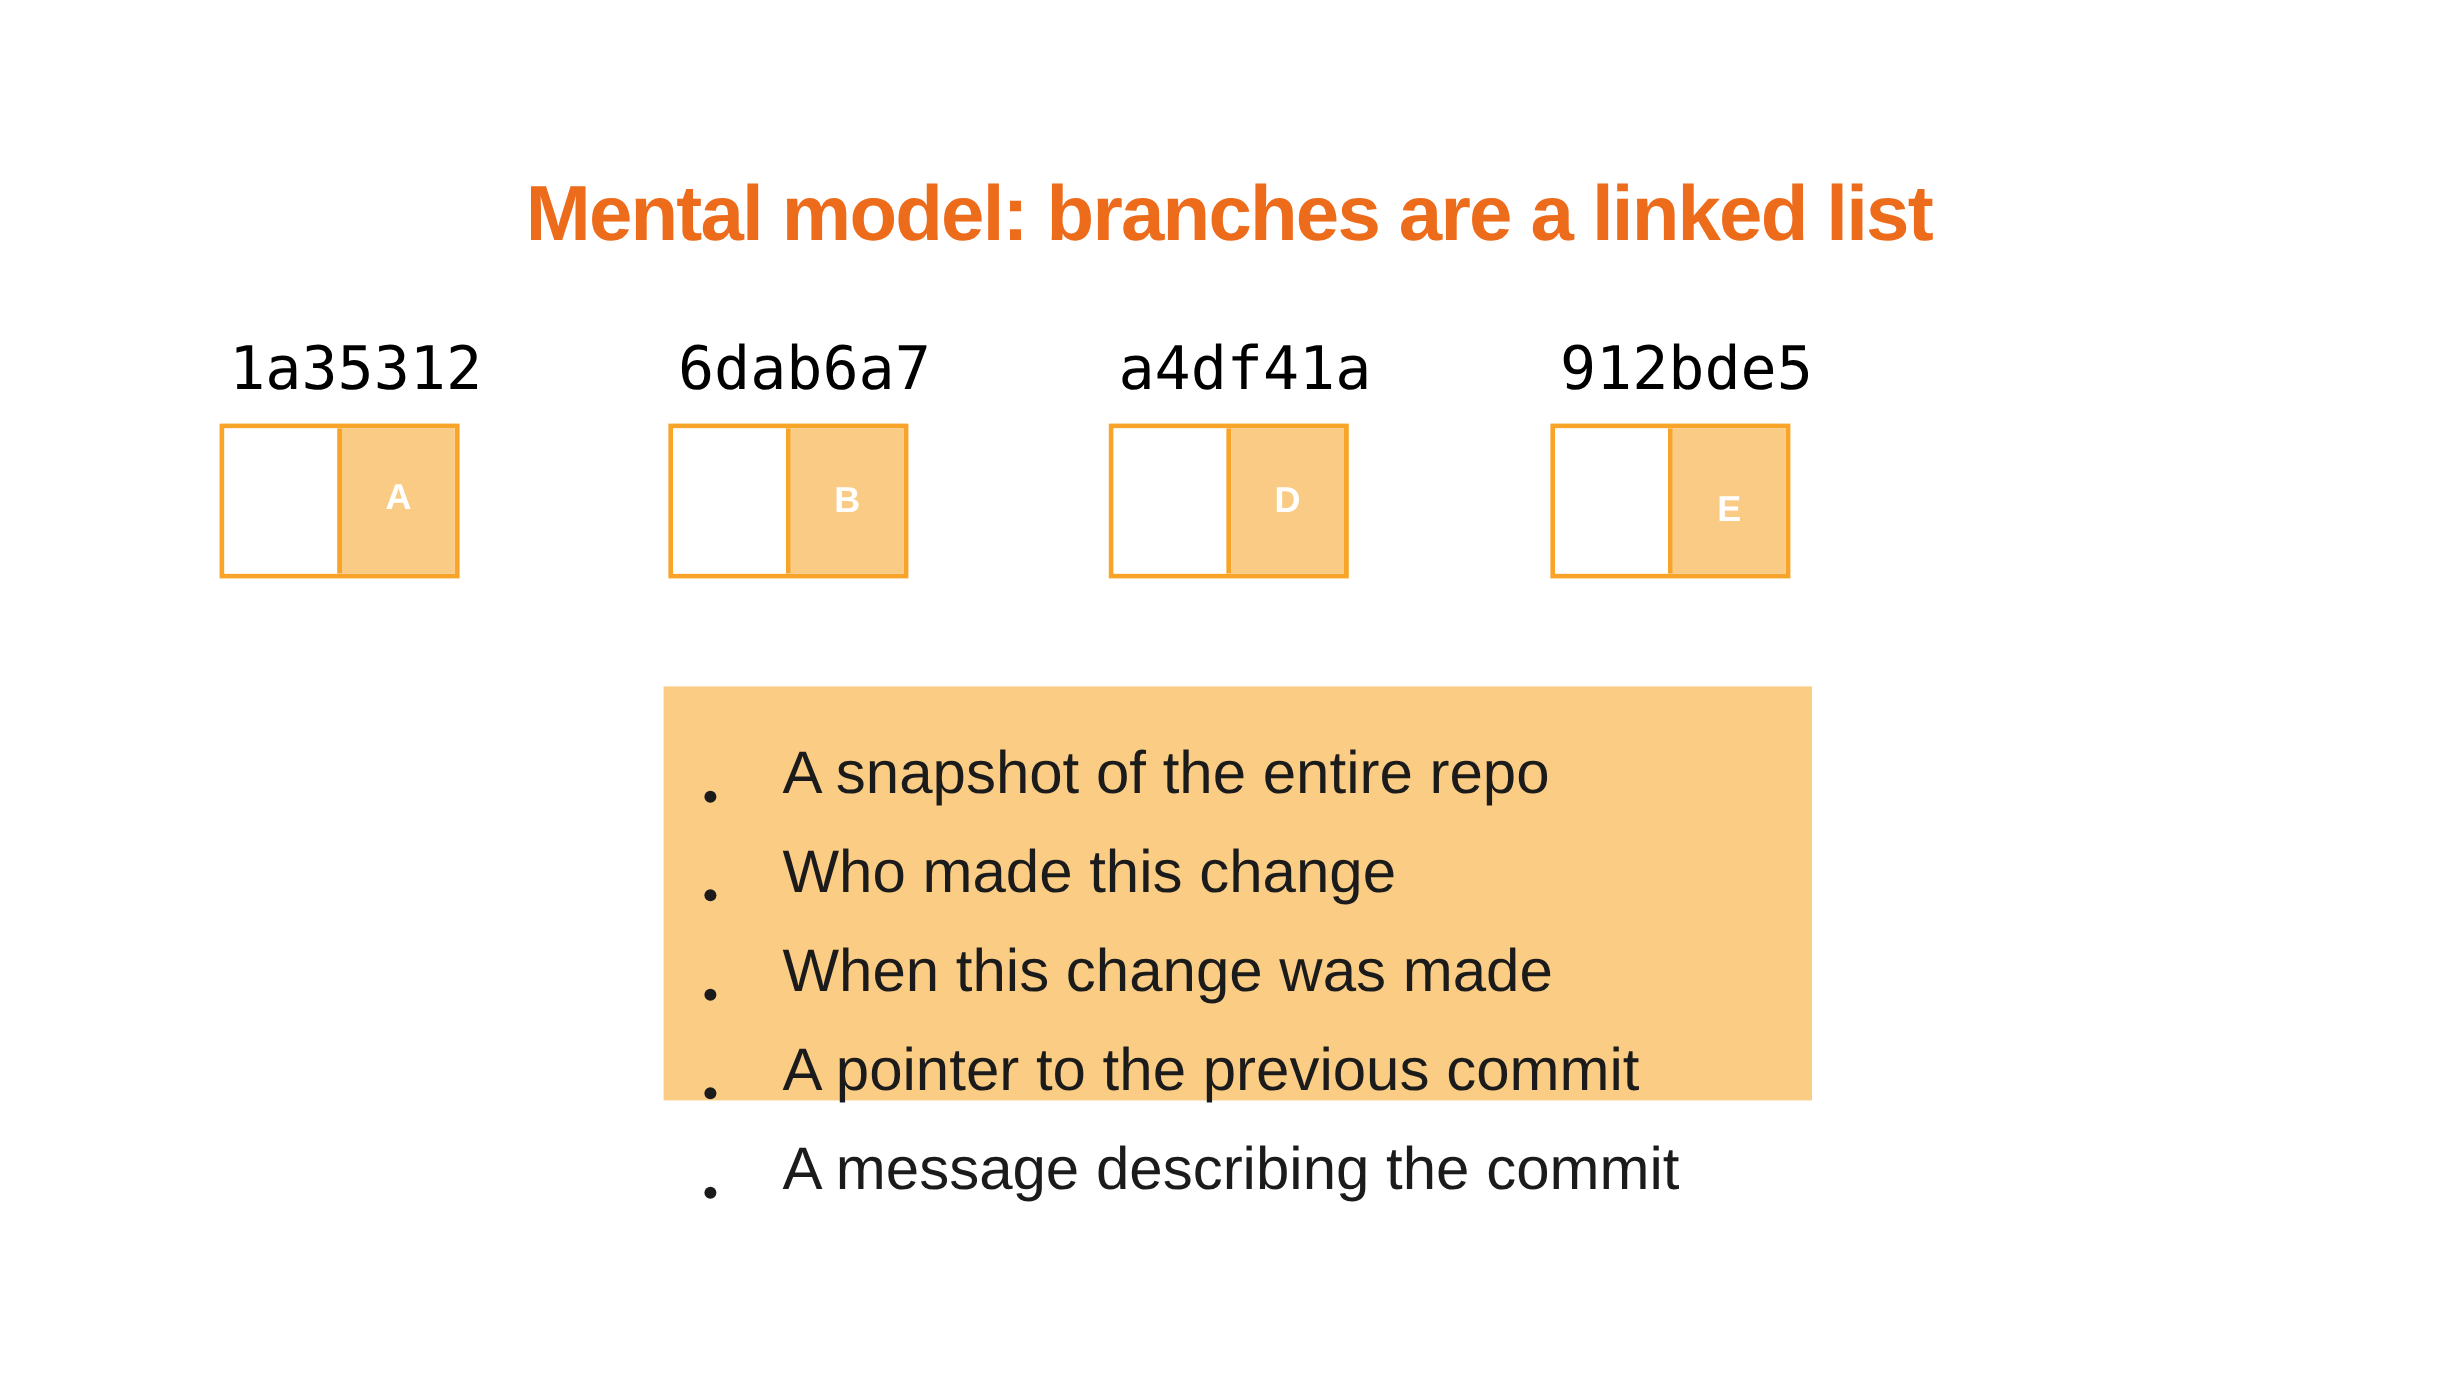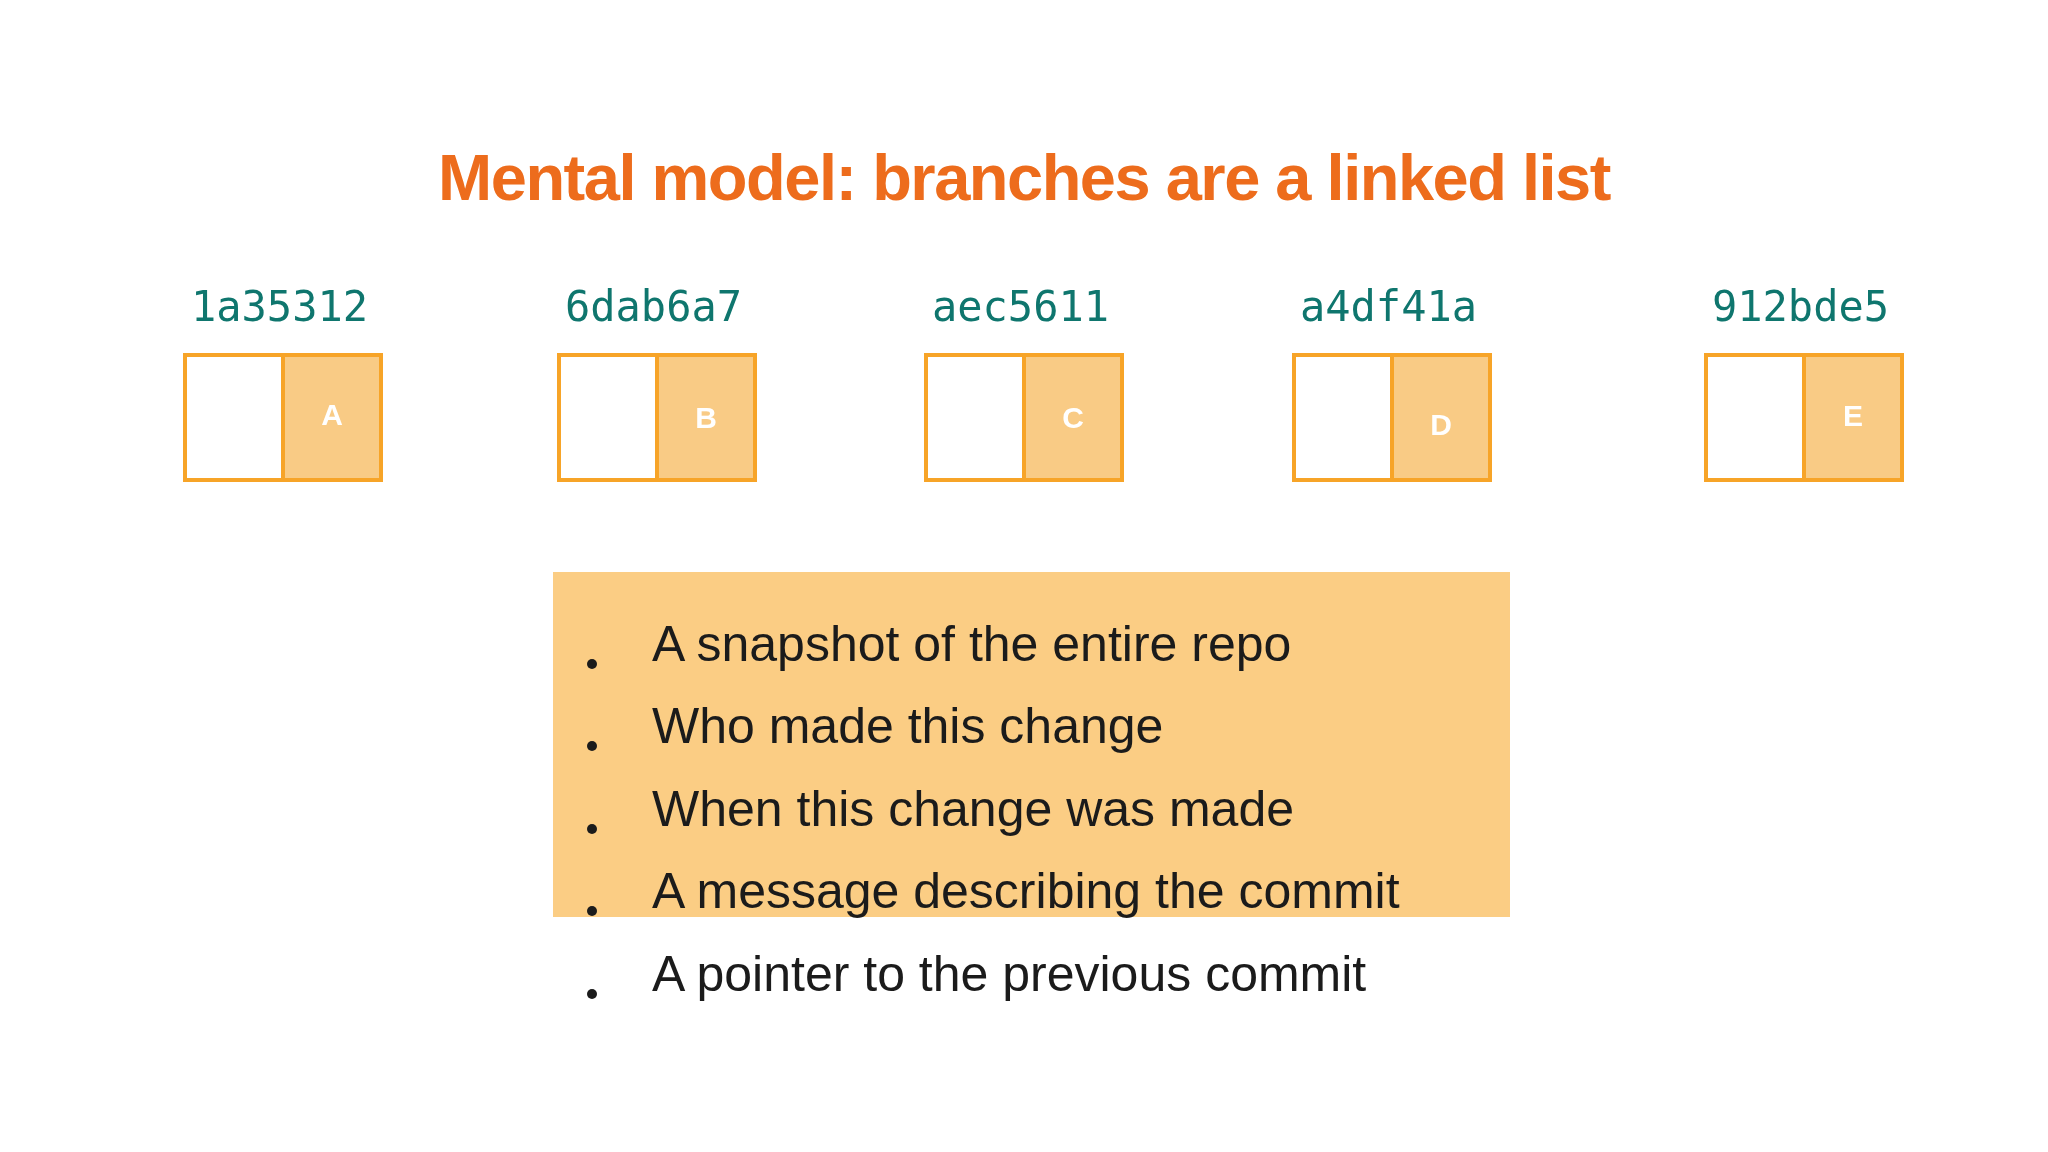--- a/index.html
+++ b/index.html
@@ -44,23 +44,23 @@
     width: 200px;
   }
   .commit:nth-of-type(1) { left: 183px; }
   .commit:nth-of-type(2) { left: 557px; }
   .commit:nth-of-type(3) { left: 924px; }
   .commit:nth-of-type(4) { left: 1292px; }
   .commit:nth-of-type(5) { left: 1672px; margin-left: 32px; }
 
   .commit-hash {
     font-family: "DejaVu Sans Mono", "Liberation Mono", monospace;
-    font-size: 42px;
+    font-size: 50px;
     line-height: 38px;
-    color: #0f766e;
+    color: #000000;
     margin-left: 8px;
   }
   .commit-box {
     margin-top: 27px;
     width: 200px;
     height: 129px;
     box-sizing: border-box;
     border: 4px solid #F7A428;
     background: #ffffff;
     display: flex;
@@ -149,29 +149,20 @@
     <div class="commit">
       <div class="commit-hash">6dab6a7</div>
       <div class="commit-box">
         <div class="cell-snapshot"></div>
         <div class="cell-label">
           <span class="commit-letter">B</span>
         </div>
       </div>
     </div>
 
-    <div class="commit">
-      <div class="commit-hash">aec5611</div>
-      <div class="commit-box">
-        <div class="cell-snapshot"></div>
-        <div class="cell-label">
-          <span class="commit-letter">C</span>
-        </div>
-      </div>
-    </div>
 
     <div class="commit">
       <div class="commit-hash">a4df41a</div>
       <div class="commit-box">
         <div class="cell-snapshot"></div>
         <div class="cell-label">
           <span class="commit-letter">D</span>
         </div>
       </div>
     </div>
@@ -198,21 +189,21 @@
     <li class="bullet-item">
       <span class="bullet-dot"></span>
       <span class="bullet-text">Who made this change</span>
     </li>
     <li class="bullet-item">
       <span class="bullet-dot"></span>
       <span class="bullet-text">When this change was made</span>
     </li>
     <li class="bullet-item">
       <span class="bullet-dot"></span>
+      <span class="bullet-text">A pointer to the previous commit</span>
+    </li>
+    <li class="bullet-item">
+      <span class="bullet-dot"></span>
       <span class="bullet-text">A message describing the commit</span>
     </li>
-    <li class="bullet-item">
-      <span class="bullet-dot"></span>
-      <span class="bullet-text">A pointer to the previous commit</span>
-    </li>
   </ul>
 
 </div>
 
 </body></html>

